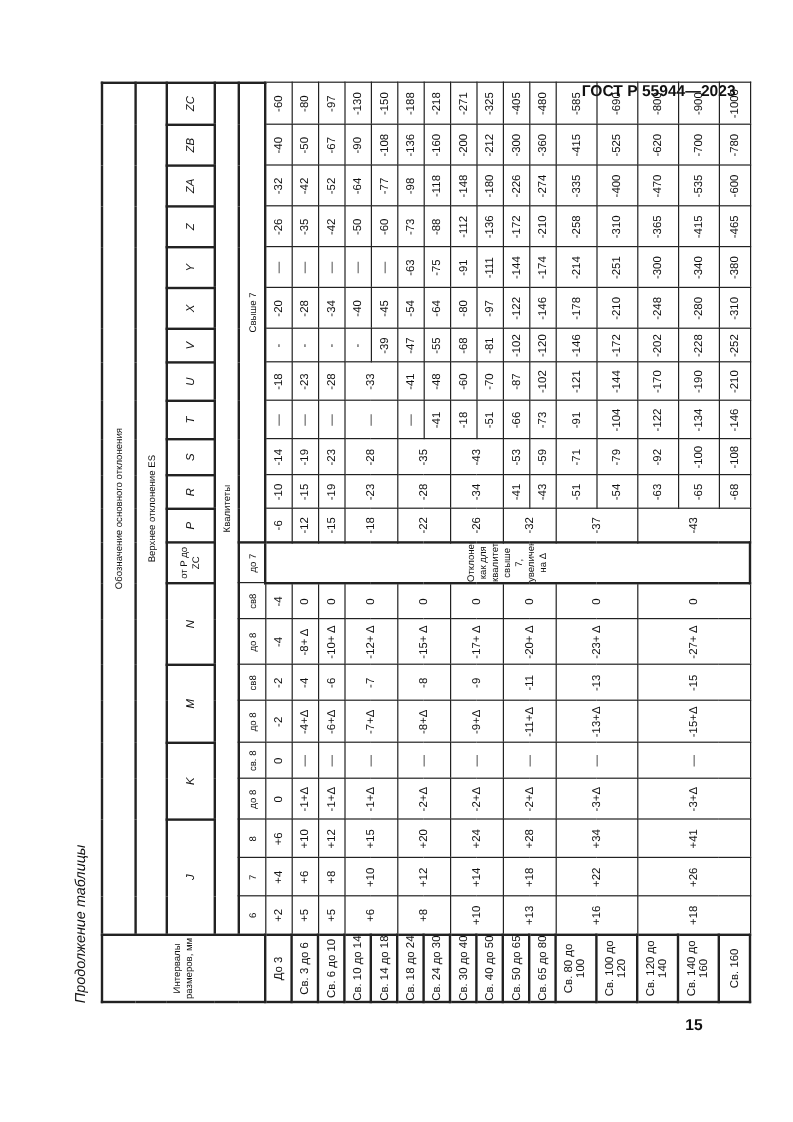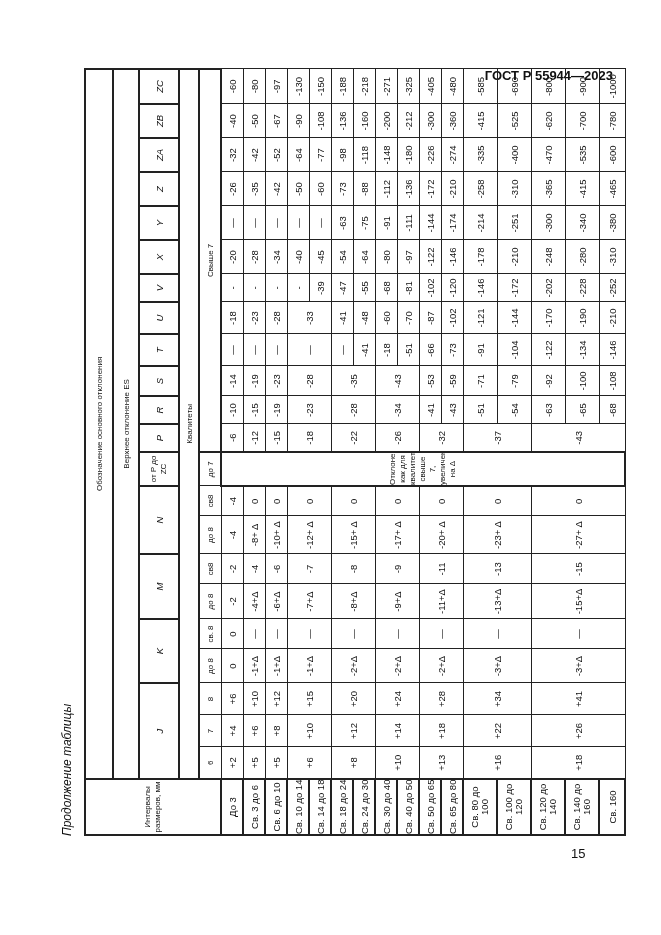--- a/index.html
+++ b/index.html
@@ -1,18 +1,18 @@
 <!DOCTYPE html>
 <html><head>
 <meta charset="utf-8">
 <style>
   html,body{margin:0;padding:0;background:#fff;}
   body{width:661px;height:935px;position:relative;overflow:hidden;font-family:"Liberation Sans",sans-serif;color:#111;}
   .doc-code{position:absolute;right:48px;top:68px;font-weight:bold;font-size:13px;}
-  .page-num{position:absolute;left:571px;top:846px;font-weight:normal;font-size:13px;}
+  .page-num{position:absolute;left:571px;top:846px;font-weight:bold;font-size:13px;}
   .rot{position:absolute;left:58px;top:836px;width:748px;height:528px;transform-origin:0 0;transform:rotate(-90deg);}
   .caption{position:absolute;left:0;top:0;font-style:italic;font-size:12px;height:18px;line-height:18px;}
   table{position:absolute;left:0;top:26px;border-collapse:collapse;table-layout:fixed;width:746px;}
   td{border:1px solid #222;font-size:9.5px;text-align:center;vertical-align:middle;padding:0;overflow:hidden;white-space:nowrap;}
   td.b{border-width:2px;}
   .hdr{font-size:8px;}
   .it{font-style:italic;}
   .wrap{white-space:normal;line-height:10px;}
 </style>
 </head>

